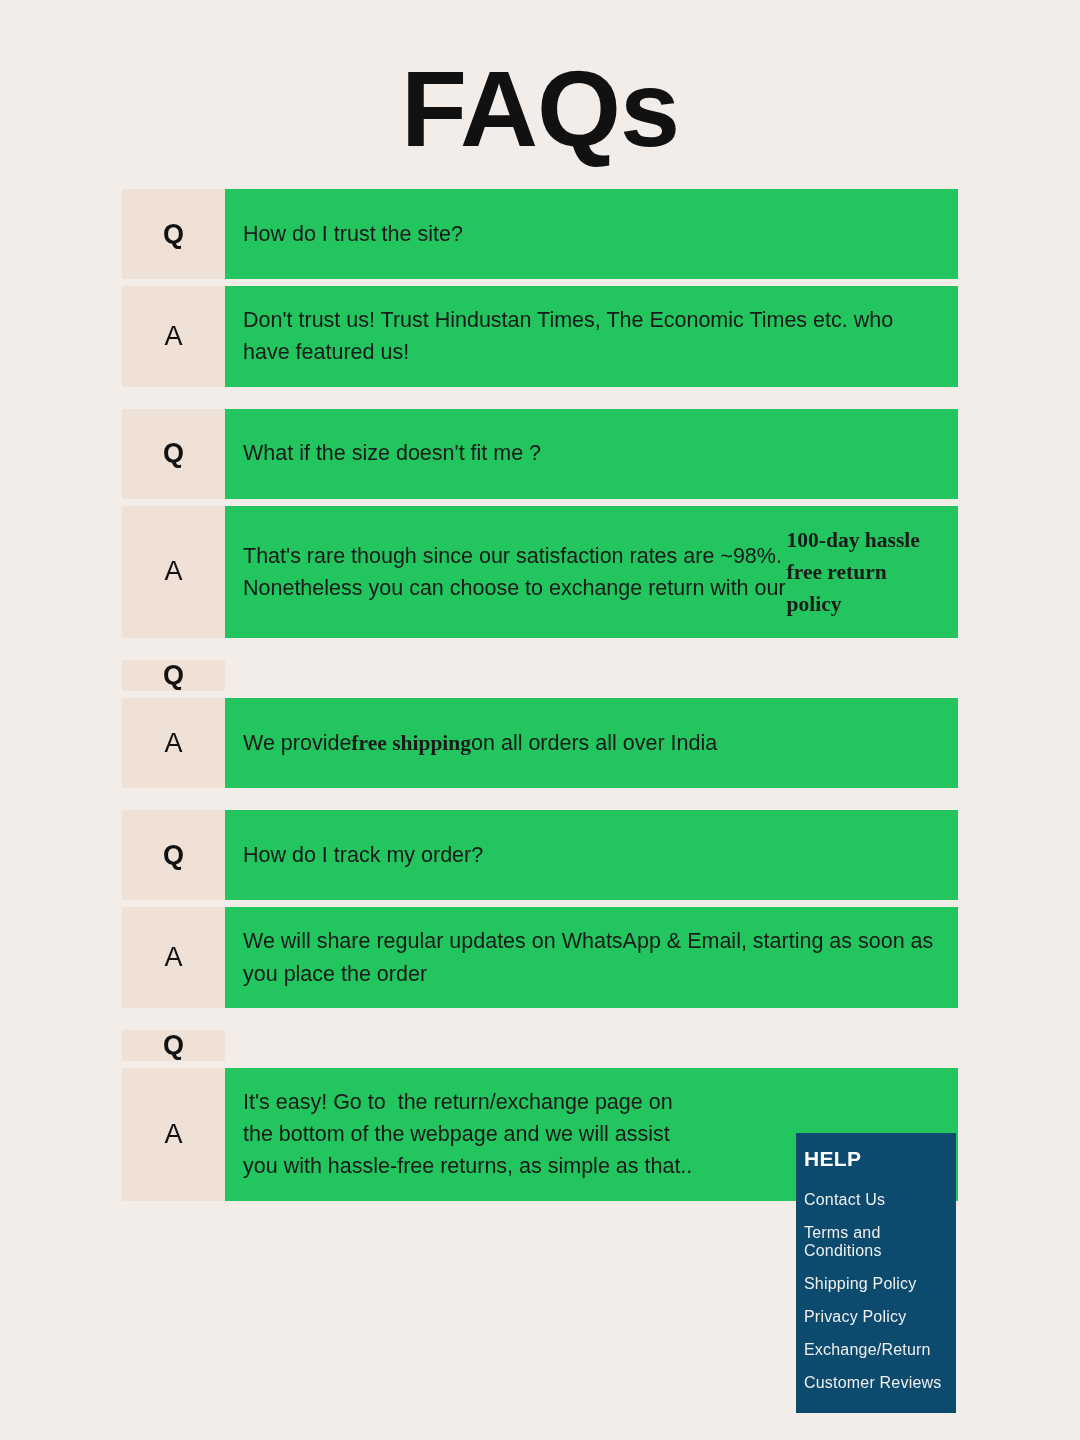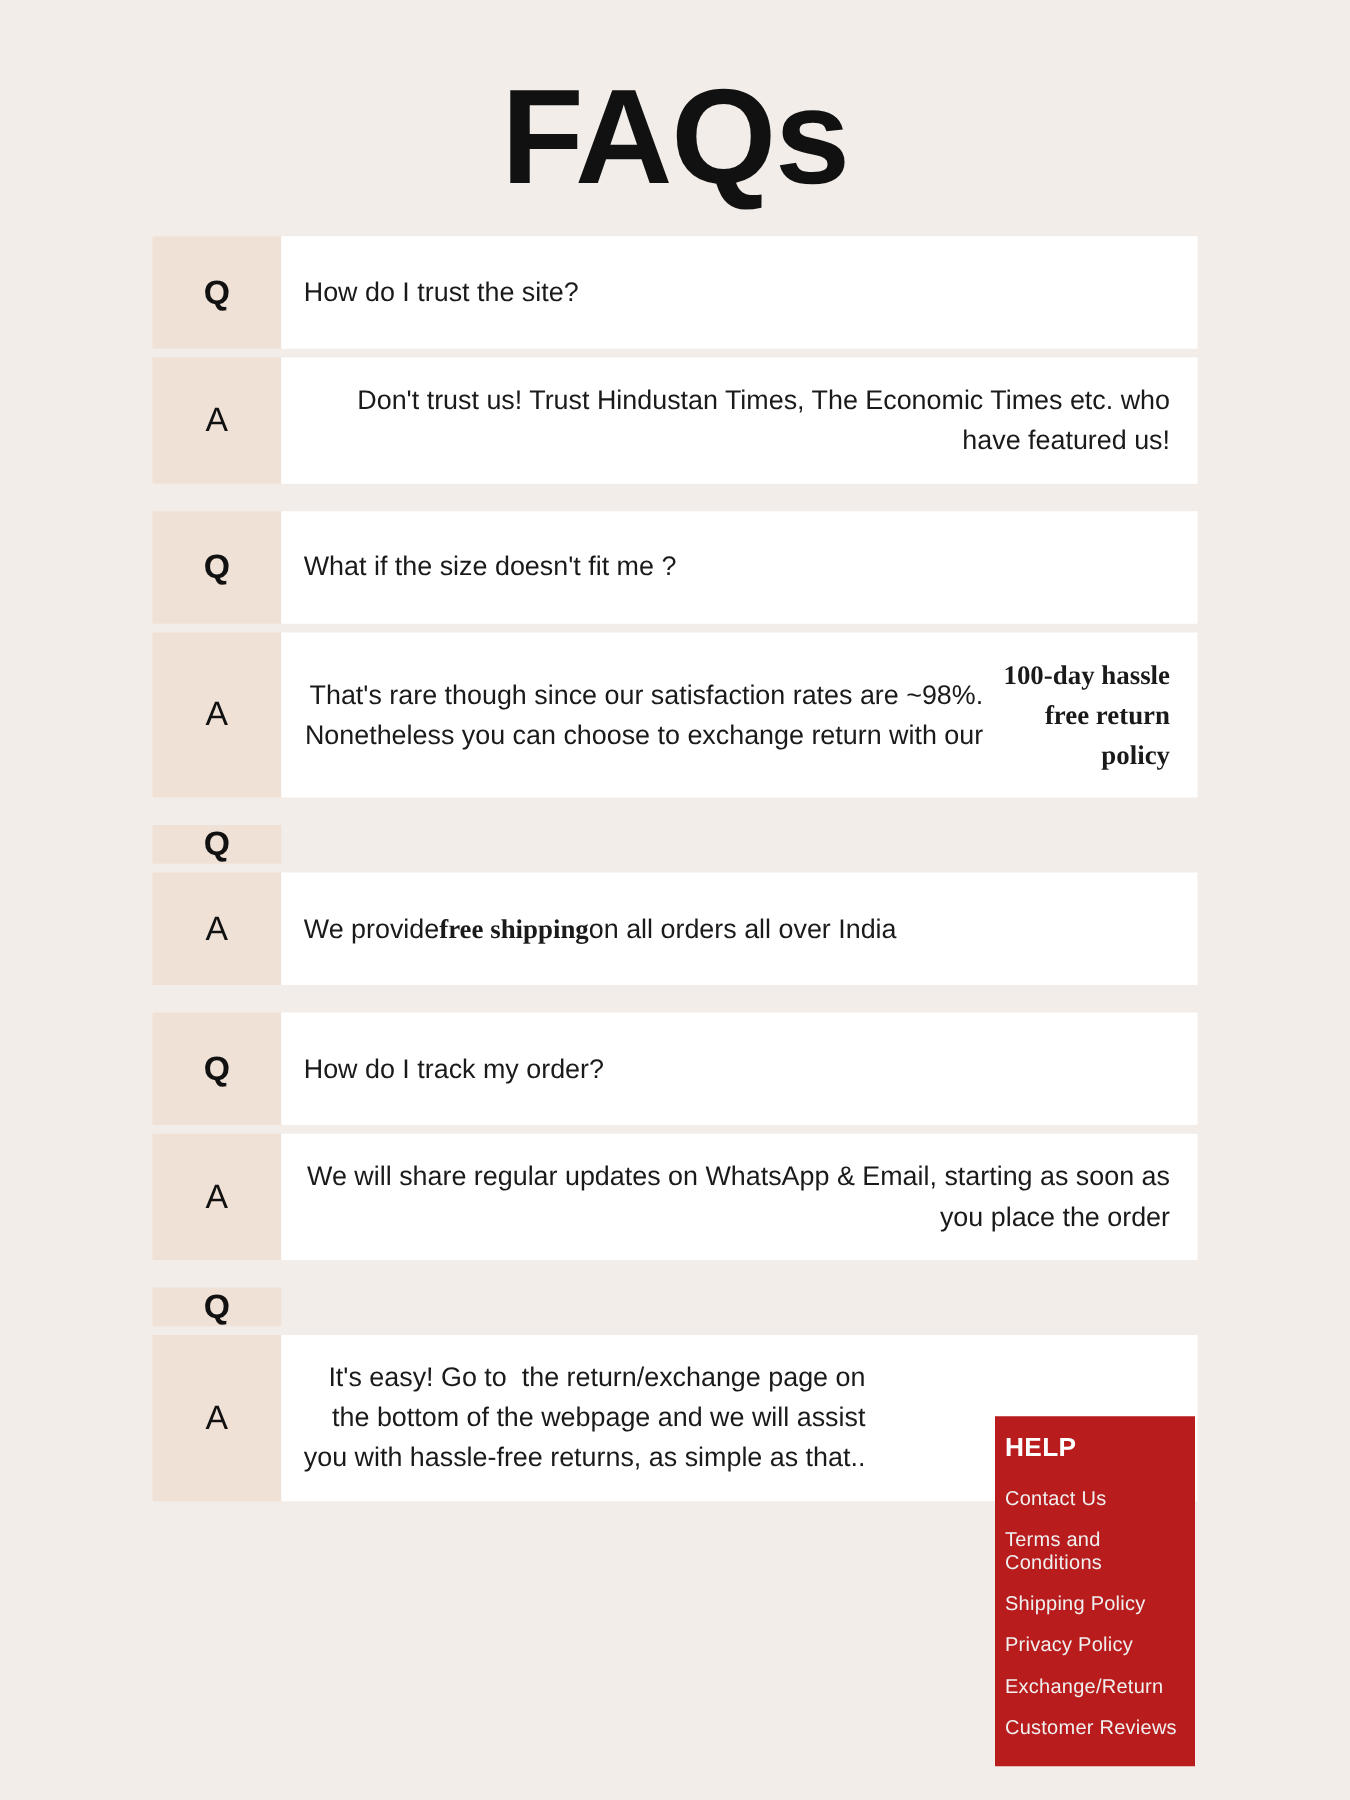--- a/index.html
+++ b/index.html
@@ -56,41 +56,41 @@
     color: #111111;
     font-family: "Liberation Sans", sans-serif;
   }
 
   .faq-badge.q-badge {
     font-weight: bold;
   }
 
   .faq-text {
     flex: 1 1 auto;
-    background: #ffffff;
+    background: #22c55e;
     display: flex;
     align-items: center;
     padding: 18px 22px 18px 18px;
     box-sizing: border-box;
     font-size: 21.5px;
     line-height: 1.5;
     color: #1a1a1a;
   }
 
   .faq-row.q-row .faq-text { min-height: 90px; }
-  .faq-row.a-row .faq-text { min-height: 90px; text-align: right; }
+  .faq-row.a-row .faq-text { min-height: 90px; }
 
   .faq-text b { font-weight: bold; font-family: Liberation Serif, serif; }
 
   .help-box {
     position: absolute;
     left: 796px;
     top: 1133px;
     width: 160px;
-    background: #b91c1c;
+    background: #0c4a6e;
     color: #ffffff;
     padding: 14px 0 14px 0;
     box-sizing: border-box;
   }
   .help-title {
     font-family: "Liberation Sans", sans-serif;
     font-weight: bold;
     font-size: 21px;
     letter-spacing: 0.3px;
     padding: 0 0 12px 8px;

